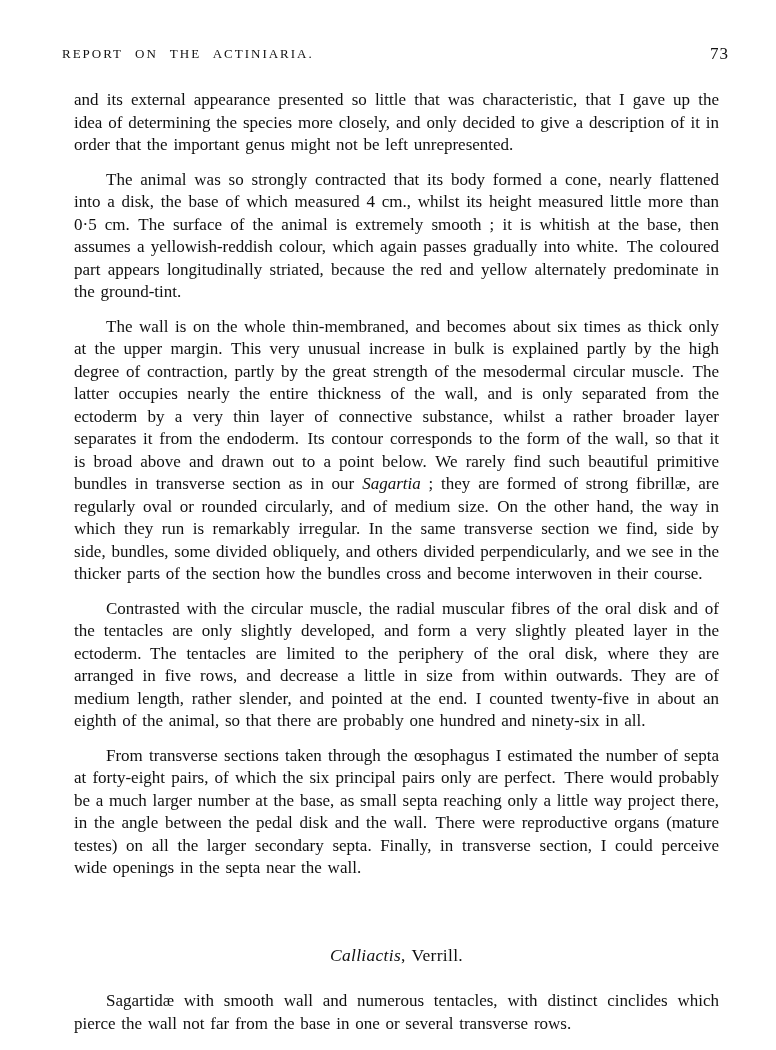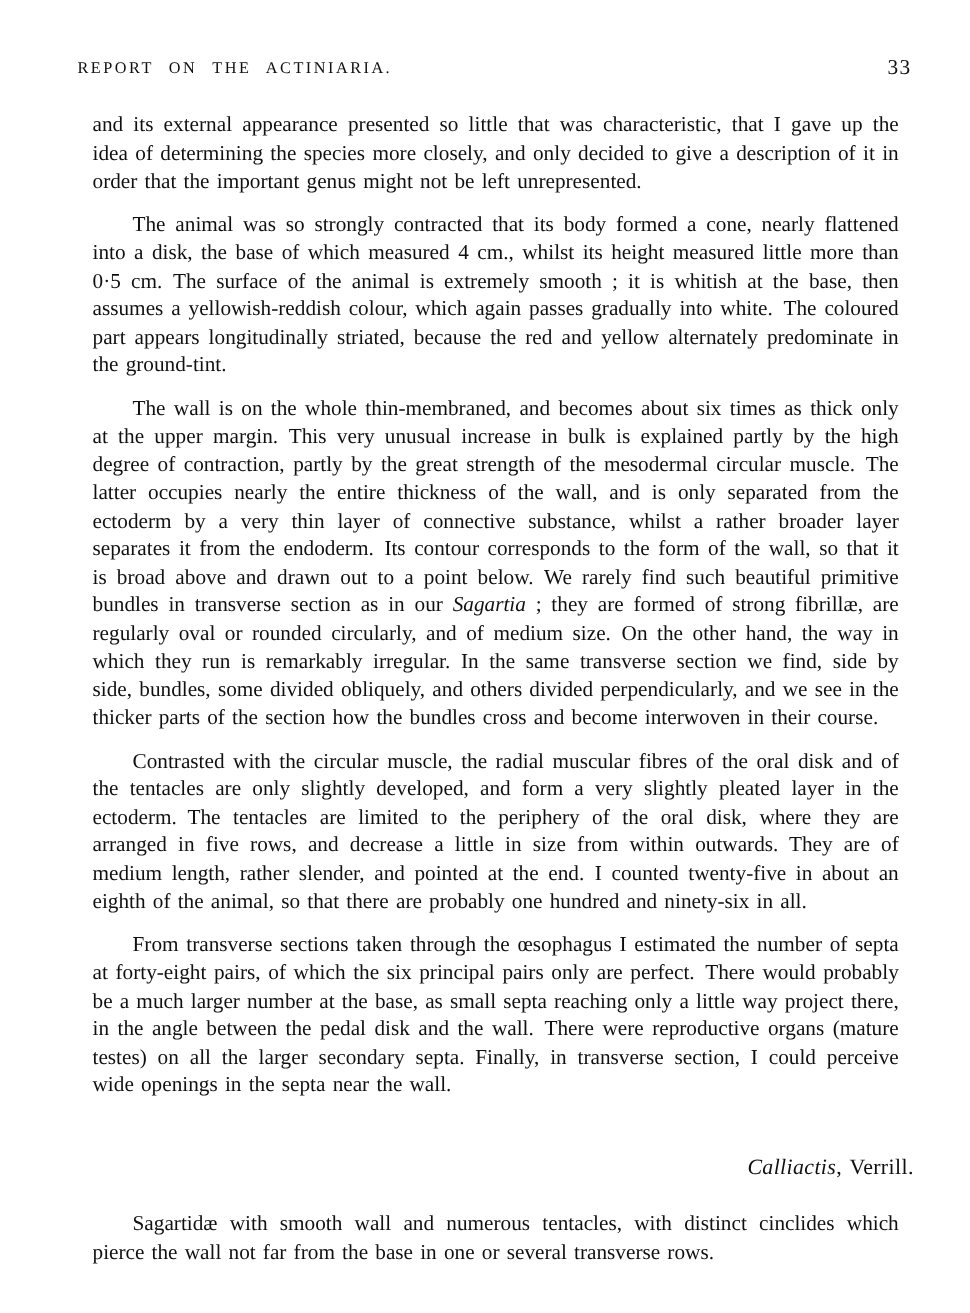--- a/index.html
+++ b/index.html
@@ -44,36 +44,36 @@
     word-spacing: 1.5px;
   }
   .para {
     margin: 12px;
     text-indent: 32px;
   }
   .para.no-indent {
     text-indent: 0;
   }
   .species-heading {
-    text-align: right;
+    text-align: center;
     font-weight: normal;
     font-size: 17.5px;
-    margin: 42px 0 24px 0;
+    margin: 64px 0 24px 0;
     text-indent: 0;
     letter-spacing: 0.3px;
   }
 </style>
 </head>
 <body>
 
 <div class="page" style="color: rgb(16, 16, 16); background: rgb(255, 255, 255);">
 
   <header class="running-head">
     <div class="head-title">REPORT ON THE ACTINIARIA.</div>
-    <div class="head-page-num">33</div>
+    <div class="head-page-num">73</div>
   </header>
 
   <main class="body-text">
     <p class="para no-indent"><span>and its external appearance presented so little that was characteristic, that I gave up the idea of determining the species more closely, and only decided to give a description of it in order that the important genus might not be left unrepresented.</span></p>
     <p class="para"><span>The animal was so strongly contracted that its body formed a cone, nearly flattened into a disk, the base of which measured 4 cm., whilst its height measured little more than 0·5 cm. The surface of the animal is extremely smooth ; it is whitish at the base, then assumes a yellowish-reddish colour, which again passes gradually into white. The coloured part appears longitudinally striated, because the red and yellow alternately predominate in the ground-tint.</span></p>
     <p class="para"><span>The wall is on the whole thin-membraned, and becomes about six times as thick only at the upper margin. This very unusual increase in bulk is explained partly by the high degree of contraction, partly by the great strength of the mesodermal circular muscle. The latter occupies nearly the entire thickness of the wall, and is only separated from the ectoderm by a very thin layer of connective substance, whilst a rather broader layer separates it from the endoderm. Its contour corresponds to the form of the wall, so that it is broad above and drawn out to a point below. We rarely find such beautiful primitive bundles in transverse section as in our </span><i>Sagartia</i><span> ; they are formed of strong fibrillæ, are regularly oval or rounded circularly, and of medium size. On the other hand, the way in which they run is remarkably irregular. In the same transverse section we find, side by side, bundles, some divided obliquely, and others divided perpendicularly, and we see in the thicker parts of the section how the bundles cross and become interwoven in their course.</span></p>
     <p class="para"><span>Contrasted with the circular muscle, the radial muscular fibres of the oral disk and of the tentacles are only slightly developed, and form a very slightly pleated layer in the ectoderm. The tentacles are limited to the periphery of the oral disk, where they are arranged in five rows, and decrease a little in size from within outwards. They are of medium length, rather slender, and pointed at the end. I counted twenty-five in about an eighth of the animal, so that there are probably one hundred and ninety-six in all.</span></p>
     <p class="para"><span>From transverse sections taken through the œsophagus I estimated the number of septa at forty-eight pairs, of which the six principal pairs only are perfect. There would probably be a much larger number at the base, as small septa reaching only a little way project there, in the angle between the pedal disk and the wall. There were reproductive organs (mature testes) on all the larger secondary septa. Finally, in transverse section, I could perceive wide openings in the septa near the wall.</span></p>
     <h2 class="species-heading"><i>Calliactis</i><span>, Verrill.</span></h2>
     <p class="para"><span>Sagartidæ with smooth wall and numerous tentacles, with distinct cinclides which pierce the wall not far from the base in one or several transverse rows.</span></p>

